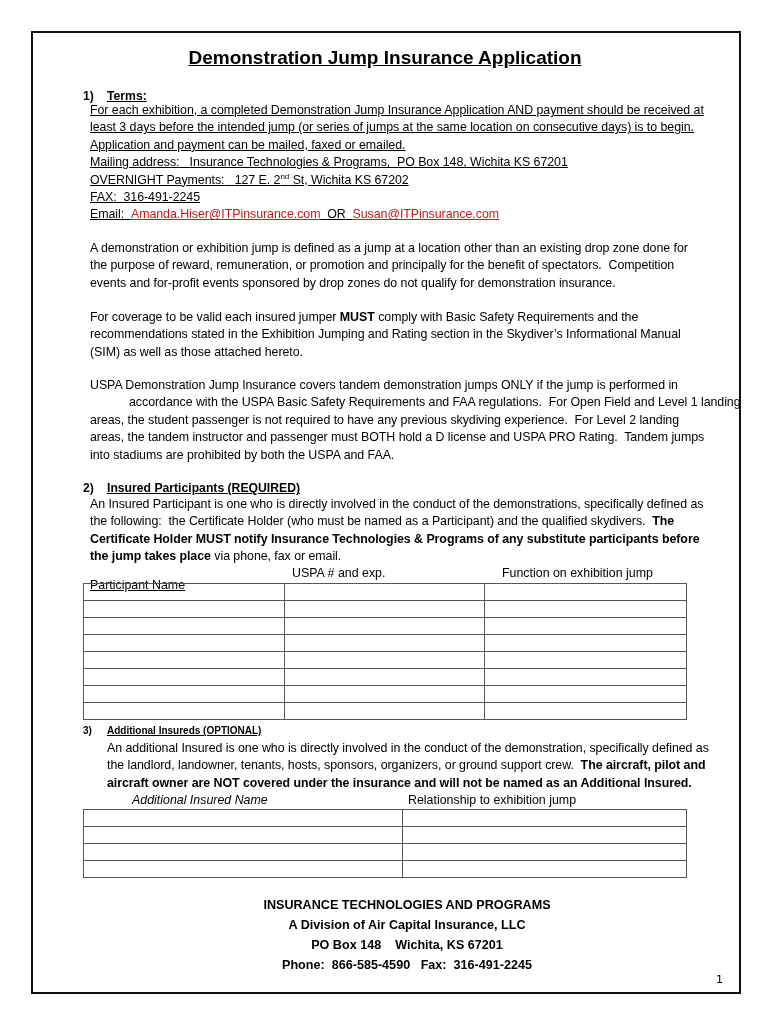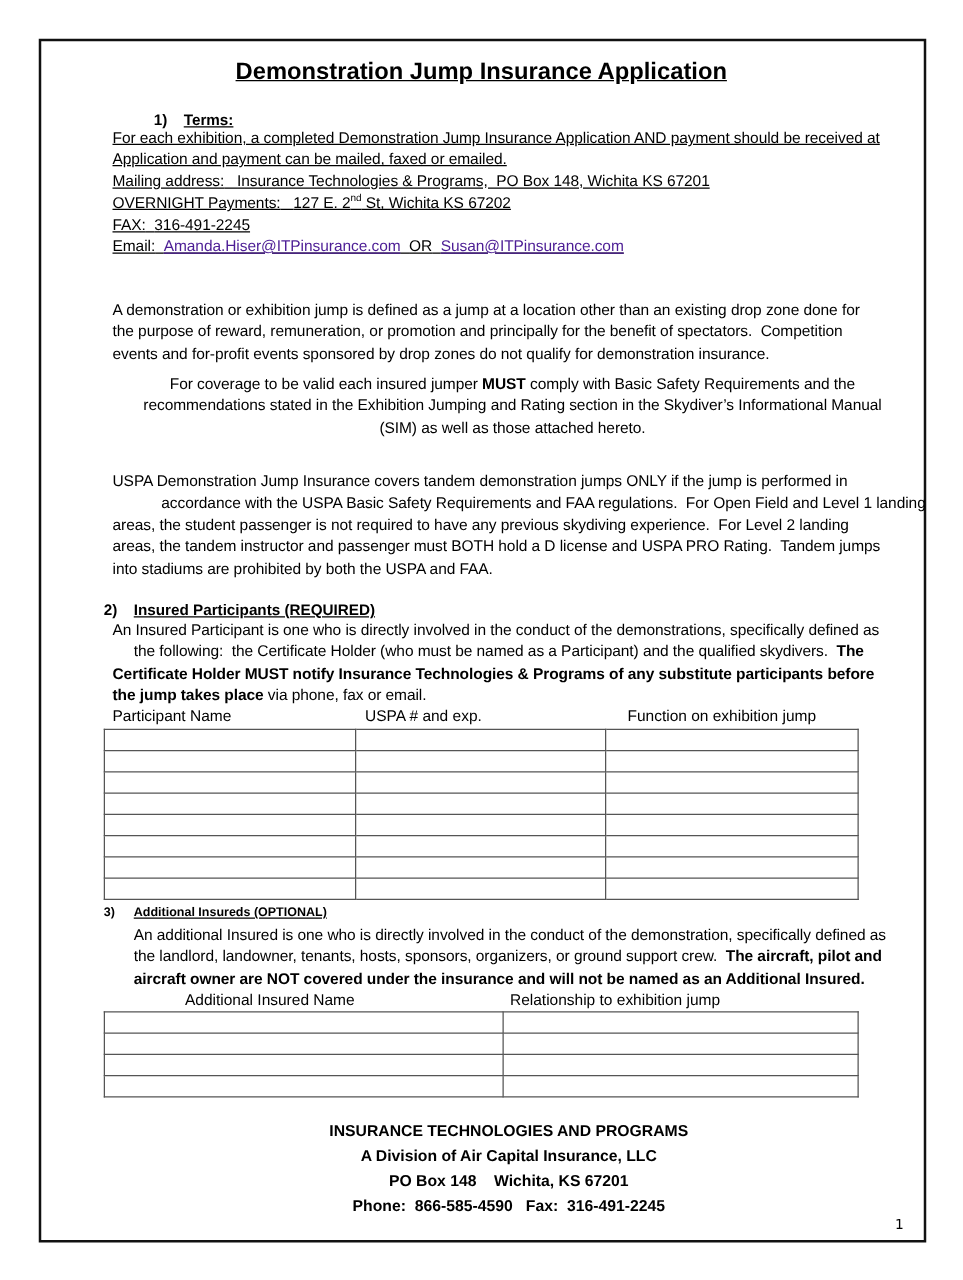--- a/index.html
+++ b/index.html
@@ -58,21 +58,21 @@
     .sec-head .lbl {
       text-decoration: underline;
     }
     .sec-head.big {
       font-size: 10px;
     }
     .line {
       white-space: nowrap;
     }
     a.link {
-      color: #4c1d95;
+      color: #b91c1c;
       text-decoration: underline;
     }
     sup {
       font-size: 8px;
       line-height: 0;
       vertical-align: 5px;
     }
     b { font-weight: bold; }
 
     .col-head {
@@ -115,26 +115,27 @@
   </style>
 </head>
 <body>
 
 <div class="page-border"></div>
 
 <div class="title">
   <span>Demonstration Jump Insurance Application</span>
 </div>
 
-<div class="sec-head" style="top:88px;margin-left:40px;">
+<div class="sec-head" style="top:88px;">
   <span class="num">1)</span><span class="lbl">Terms:</span>
 </div>
 
 <div class="block" style="top:102px;text-decoration:underline;">
   <div class="line">For each exhibition, a completed Demonstration Jump Insurance Application AND payment should be received at</div>
+  <div class="line">least 3 days before the intended jump (or series of jumps at the same location on consecutive days) is to begin.</div>
   <div class="line">Application and payment can be mailed, faxed or emailed.</div>
   <div class="line">
     <span>Mailing address:</span>&nbsp;&nbsp;&nbsp;<span style="white-space:pre;">Insurance Technologies &amp; Programs,  PO Box 148, Wichita KS 67201</span>
   </div>
   <div class="line">
     <span>OVERNIGHT Payments:</span>&nbsp;&nbsp;&nbsp;<span>127 E. 2</span><sup>nd</sup><span style="white-space:pre;"> St, Wichita KS 67202</span>
   </div>
   <div class="line">
     <span>FAX:</span>&nbsp;&nbsp;<span>316-491-2245</span>
   </div>
@@ -142,21 +143,21 @@
     <span>Email:</span>&nbsp;&nbsp;<a class="link">Amanda.Hiser@ITPinsurance.com</a>&nbsp;&nbsp;<span>OR</span>&nbsp;&nbsp;<a class="link">Susan@ITPinsurance.com</a>
   </div>
 </div>
 
 <div class="block" style="top:240px;">
   <div class="line">A demonstration or exhibition jump is defined as a jump at a location other than an existing drop zone done for</div>
   <div class="line" style="white-space:pre;">the purpose of reward, remuneration, or promotion and principally for the benefit of spectators.  Competition</div>
   <div class="line">events and for-profit events sponsored by drop zones do not qualify for demonstration insurance.</div>
 </div>
 
-<div class="block" style="top:299px;text-align:center;">
+<div class="block" style="top:309px;">
   <div class="line">
     <span style="white-space:pre;">For coverage to be valid each insured jumper </span><b>MUST</b><span style="white-space:pre;"> comply with Basic Safety Requirements and the</span>
   </div>
   <div class="line">recommendations stated in the Exhibition Jumping and Rating section in the Skydiver’s Informational Manual</div>
   <div class="line">(SIM) as well as those attached hereto.</div>
 </div>
 
 <div class="block" style="top:377px;">
   <div class="line">USPA Demonstration Jump Insurance covers tandem demonstration jumps ONLY if the jump is performed in</div>
   <div class="line" style="white-space:pre;margin-left:39px;">accordance with the USPA Basic Safety Requirements and FAA regulations.  For Open Field and Level 1 landing</div>
@@ -165,31 +166,31 @@
   <div class="line">into stadiums are prohibited by both the USPA and FAA.</div>
 </div>
 
 <div class="sec-head" style="top:480px;">
   <span class="num">2)</span><span class="lbl">Insured Participants (REQUIRED)</span>
 </div>
 
 <div class="block" style="top:496px;">
   <div class="line">An Insured Participant is one who is directly involved in the conduct of the demonstrations, specifically defined as</div>
   <div class="line">
-    <span style="white-space:pre;margin-left:17px;">the following:  the Certificate Holder (who must be named as a Participant) and the qualified skydivers.  </span><b>The</b>
+    <span style="white-space:pre;">the following:  the Certificate Holder (who must be named as a Participant) and the qualified skydivers.  </span><b>The</b>
   </div>
   <div class="line">
     <b>Certificate Holder MUST notify Insurance Technologies &amp; Programs of any substitute participants before</b>
   </div>
   <div class="line">
     <b>the jump takes place</b><span style="white-space:pre;"> via phone, fax or email.</span>
   </div>
 </div>
 
-<div class="col-head" style="left:90px; top:566px;">Participant Name</div>
+<div class="col-head" style="left:90px; top:578px;text-decoration:underline;">Participant Name</div>
 <div class="col-head" style="left:292px; top:566px;">USPA # and exp.</div>
 <div class="col-head" style="left:502px; top:566px;">Function on exhibition jump</div>
 
 <table class="grid" style="left:83px; top:583px; width:603px;">
   <colgroup>
       <col style="width:201px">
       <col style="width:200px">
       <col style="width:202px">
     </colgroup>
   <tbody>
@@ -243,21 +244,21 @@
 <div class="block" style="left:107px; width:625px; top:740px;">
   <div class="line">An additional Insured is one who is directly involved in the conduct of the demonstration, specifically defined as</div>
   <div class="line">
     <span style="white-space:pre;">the landlord, landowner, tenants, hosts, sponsors, organizers, or ground support crew.  </span><b>The aircraft, pilot and</b>
   </div>
   <div class="line">
     <b>aircraft owner are NOT covered under the insurance and will not be named as an Additional Insured.</b>
   </div>
 </div>
 
-<div class="col-head" style="left:148px; top:793px;">Additional Insured Name</div>
+<div class="col-head" style="left:132px; top:793px;font-style:italic;">Additional Insured Name</div>
 <div class="col-head" style="left:408px; top:793px;">Relationship to exhibition jump</div>
 
 <table class="grid" style="left:83px; top:809px; width:603px;">
   <colgroup>
       <col style="width:319px">
       <col style="width:284px">
     </colgroup>
   <tbody>
     <tr>
         <td></td>

